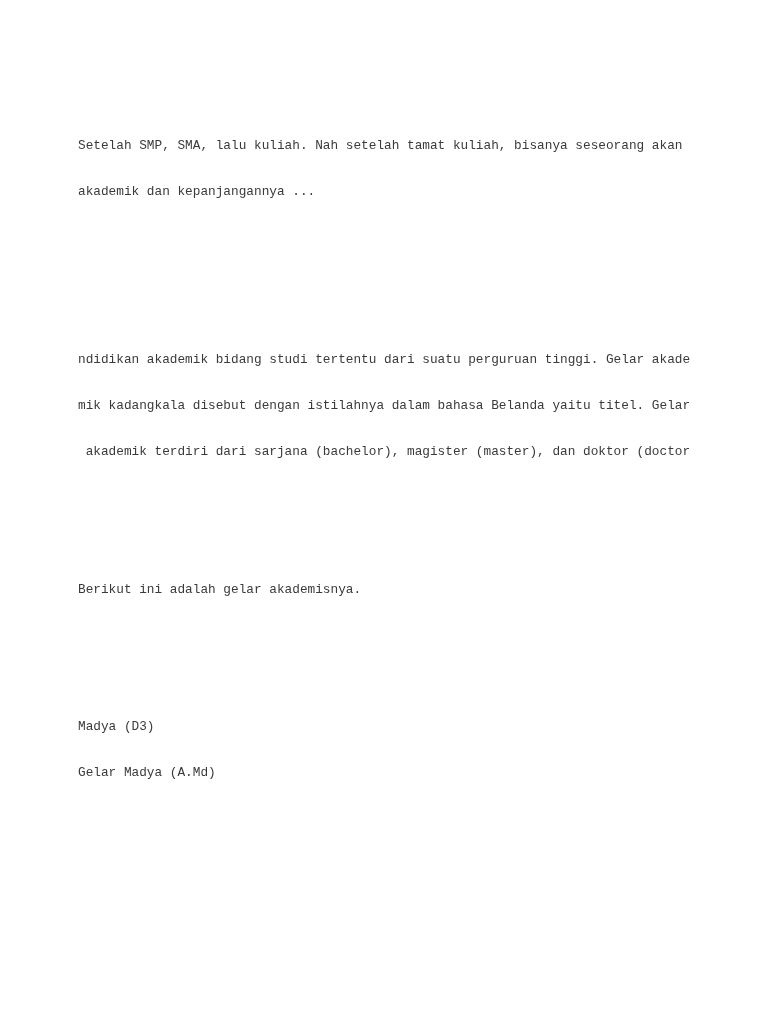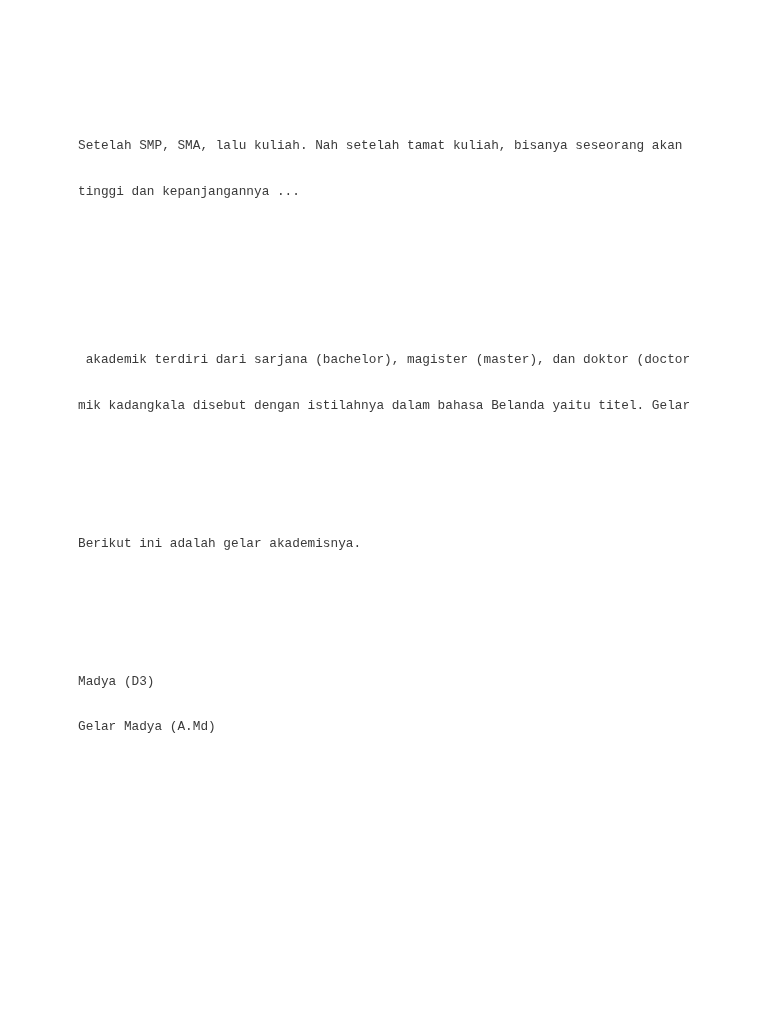--- a/index.html
+++ b/index.html
@@ -32,27 +32,28 @@
       display: block;
       height: 15.3px;
     }
   </style>
 </head>
 <body>
 
 <div class="page">
   <div>
     <span class="line">Setelah SMP, SMA, lalu kuliah. Nah setelah tamat kuliah, bisanya seseorang akan</span>
-    <span class="line">tinggi dan kepanjangannya ...</span>
+    <span class="line">akademik dan kepanjangannya ...</span>
   </div>
   <span class="blank"></span>
 
   <div>
+    <span class="line">ndidikan akademik bidang studi tertentu dari suatu perguruan tinggi. Gelar akade</span>
+    <span class="line">mik kadangkala disebut dengan istilahnya dalam bahasa Belanda yaitu titel. Gelar</span>
     <span class="line"> akademik terdiri dari sarjana (bachelor), magister (master), dan doktor (doctor</span>
-    <span class="line">mik kadangkala disebut dengan istilahnya dalam bahasa Belanda yaitu titel. Gelar</span>
   </div>
   <span class="blank"></span>
 
   <span class="line">Berikut ini adalah gelar akademisnya.</span>
   <span class="blank"></span>
 
   <div>
     <span class="line">Madya (D3)</span>
     <span class="line">Gelar Madya (A.Md)</span>
   </div>

